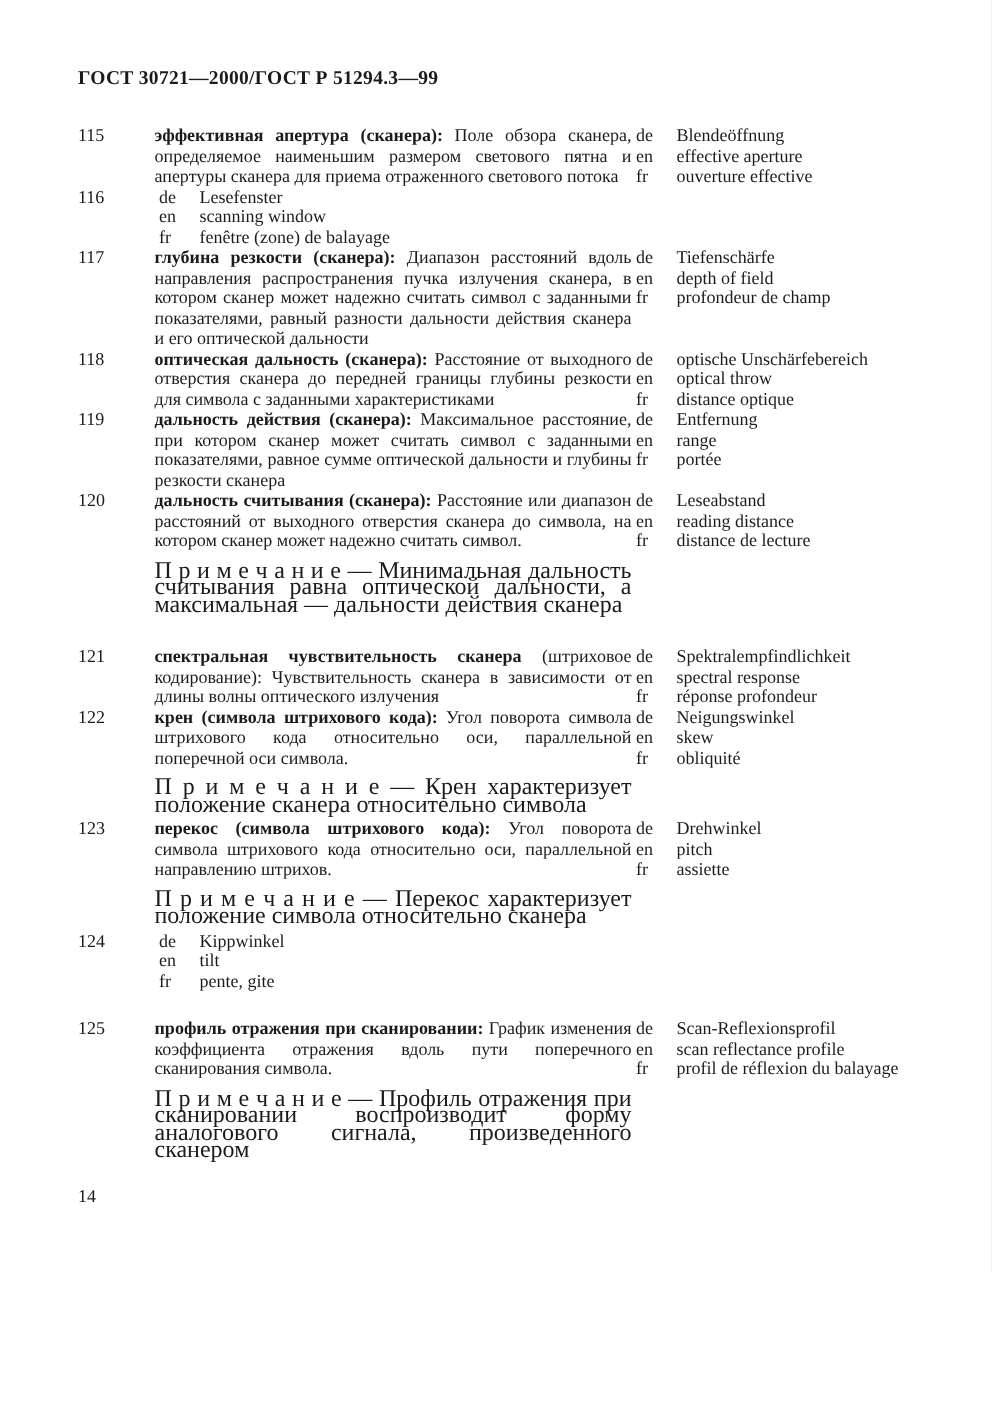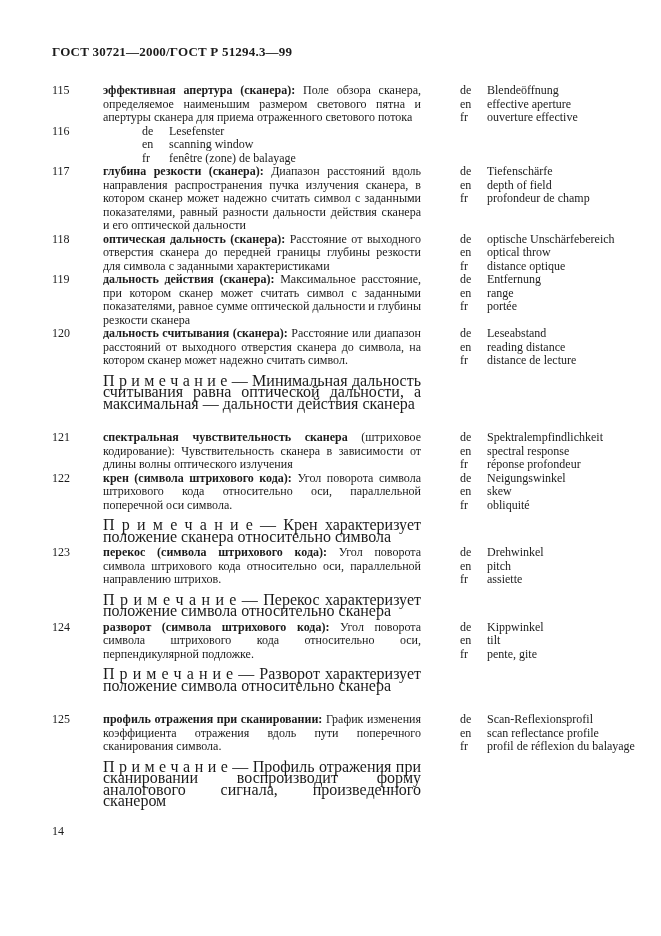--- a/index.html
+++ b/index.html
@@ -47,21 +47,21 @@
     margin-bottom: 4px;
     font-size: 16px;
     line-height: 11.5px;
     text-align: justify;
   }
   .col-trans {
     width: 188px;
     flex: 0 0 188px;
     padding-left: 3px;
   }
-  .trow { display: flex; margin-left: 36px; }
+  .trow { display: flex; }
   .lang { width: 27px; flex: 0 0 27px; }
   .tval { white-space: nowrap; }
   .pagenum {
     margin-left: 52px;
     margin-top: 13px;
     font-size: 12px;
   }
 </style>
 </head>
 <body>
@@ -243,23 +243,20 @@
           </div>
         <div class="trow">
             <span class="lang">fr</span>
             <span class="tval">assiette</span>
           </div>
       </div>
     </div>
 
     <div class="entry">
       <div class="col-num">124</div>
-      <div class="col-def"><span class="term">разворот (символа штрихового кода):</span> <span>Угол поворота символа штрихового кода относительно оси, перпендикулярной подложке.</span>
-        <div class="note">П р и м е ч а н и е — Разворот характеризует положение символа относительно сканера</div>
-      </div>
       <div class="col-trans">
         <div class="trow">
             <span class="lang">de</span>
             <span class="tval">Kippwinkel</span>
           </div>
         <div class="trow">
             <span class="lang">en</span>
             <span class="tval">tilt</span>
           </div>
         <div class="trow">

